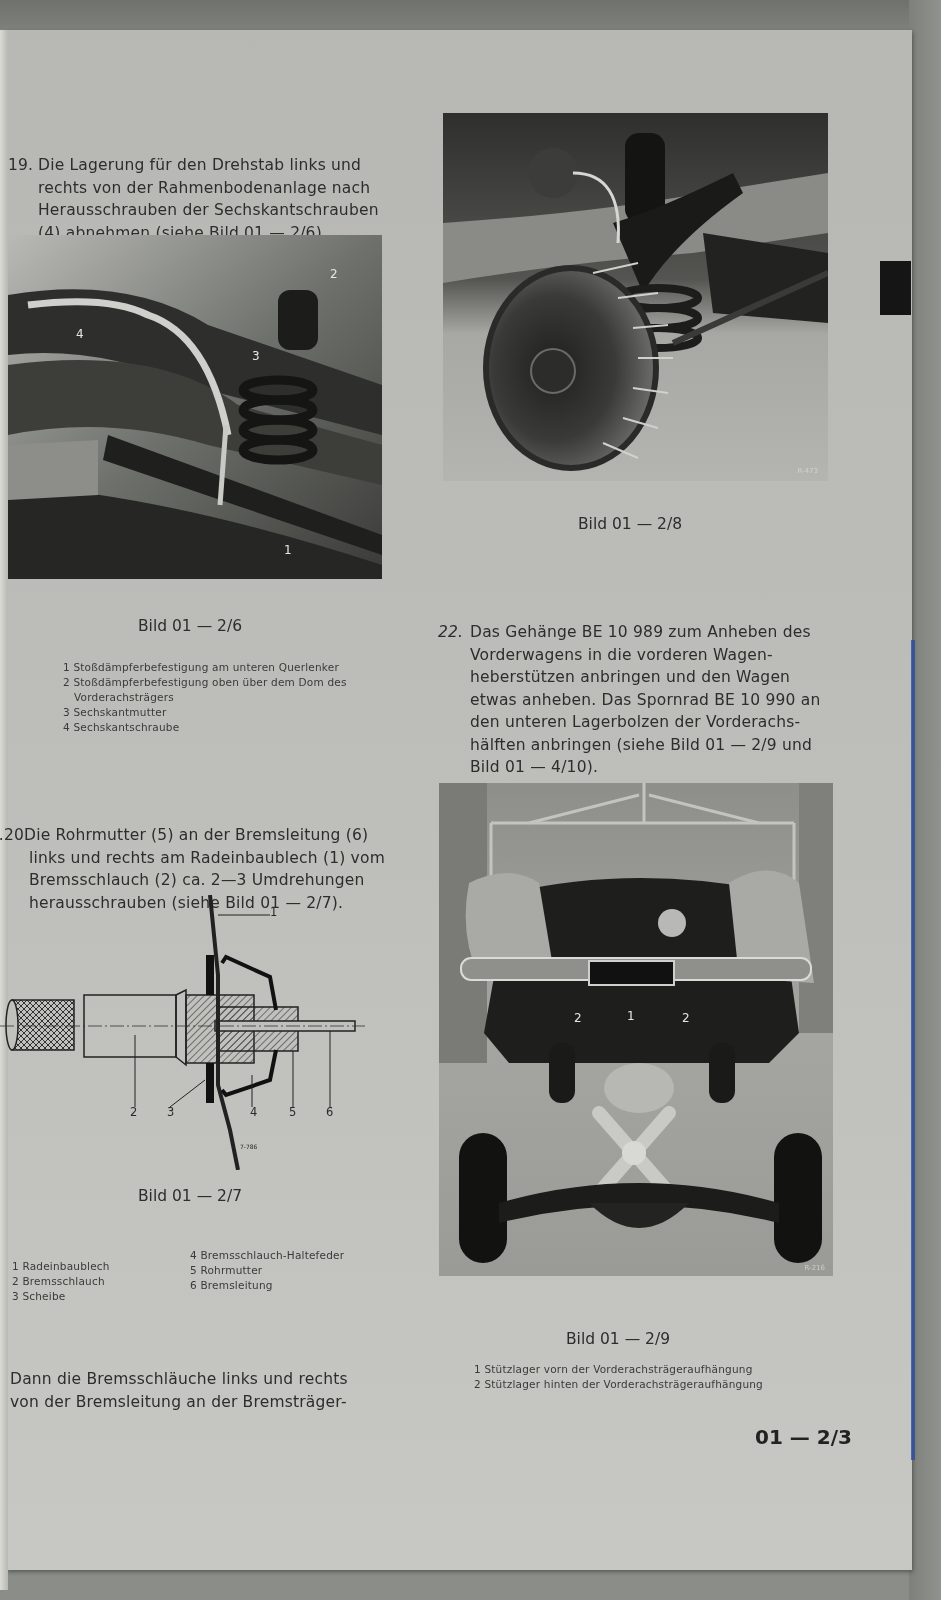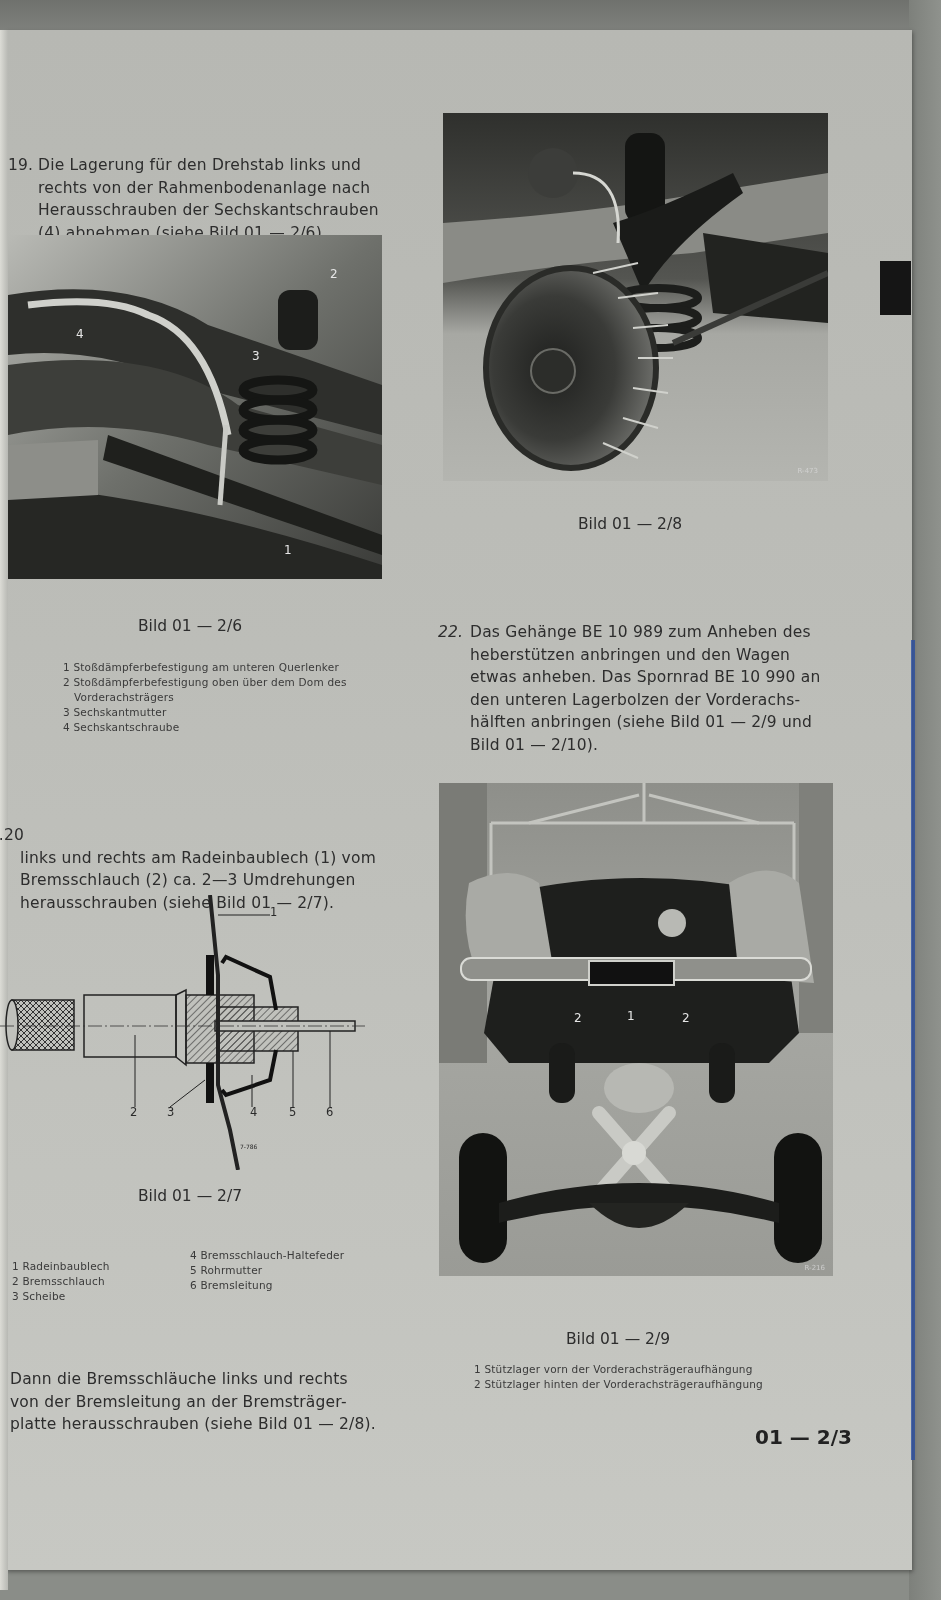--- a/index.html
+++ b/index.html
@@ -129,22 +129,23 @@
   <div class="item">1 Stoßdämpferbefestigung am unteren Querlenker</div>
   <div class="item">2 Stoßdämpferbefestigung oben über dem Dom des</div>
   <div class="item indent">Vorderachsträgers</div>
   <div class="item">3 Sechskantmutter</div>
   <div class="item">4 Sechskantschraube</div>
 </div>
 
 <div class="text" style="left:0px; top:776px; width:390px;">
   <div style="display:flex;">
     <span style="width:24px; overflow:hidden; direction:rtl;">20.</span>
-  </div>
-  <div style="padding-left:20px;">
+    <div style="white-space:nowrap;">Die Rohrmutter (5) an der Bremsleitung (6)</div>
+  </div>
+  <div style="padding-left:29px;">
     <div style="white-space:nowrap;">links und rechts am Radeinbaublech (1) vom</div>
     <div style="white-space:nowrap;">Bremsschlauch (2) ca. 2—3 Umdrehungen</div>
     <div style="white-space:nowrap;">herausschrauben (siehe Bild 01 — 2/7).</div>
   </div>
 </div>
 
 <div style="position:absolute; left:0; top:895px; width:380px; height:275px;">
   <svg viewBox="0 0 380 275" width="380" height="275">
     <defs>
       <pattern id="hatch" width="5" height="5" patternUnits="userSpaceOnUse" patternTransform="rotate(45)">
@@ -197,21 +198,20 @@
 </div>
 <div class="legend" style="left:190px; top:1236px;margin-top:12px;">
   <div class="item">4 Bremsschlauch-Haltefeder</div>
   <div class="item">5 Rohrmutter</div>
   <div class="item">6 Bremsleitung</div>
 </div>
 
 <div class="text" style="left:10px; top:1320px; width:380px;">
   <div style="white-space:nowrap;">Dann die Bremsschläuche links und rechts</div>
   <div style="white-space:nowrap;">von der Bremsleitung an der Bremsträger-</div>
-  <div style="white-space:nowrap;">platte herausschrauben (siehe Bild 01 — 2/8).</div>
 </div>
 
 <div class="photo" style="left:443px; top:113px; width:385px; height:368px;">
   <svg viewBox="0 0 385 368" preserveAspectRatio="none">
     <defs>
       <linearGradient id="g28" x1="0" y1="0" x2="0" y2="1">
         <stop offset="0" stop-color="#2f302d"></stop>
         <stop offset="0.45" stop-color="#545551"></stop>
         <stop offset="0.6" stop-color="#a7a8a3"></stop>
         <stop offset="1" stop-color="#b4b5b0"></stop>
@@ -253,25 +253,26 @@
 <div class="tab-marker"></div>
 
 <div class="caption" style="left:540px; top:515px; width:180px;">Bild 01 — 2/8</div>
 
 <div class="text" style="left:438px; top:573px; width:400px;">
   <div style="display:flex;">
     <span style="width:32px;font-style:italic;">22.</span>
     <div style="white-space:nowrap;">Das Gehänge BE 10 989 zum Anheben des</div>
   </div>
   <div style="padding-left:32px;">
+    <div style="white-space:nowrap;">Vorderwagens in die vorderen Wagen-</div>
     <div style="white-space:nowrap;">heberstützen anbringen und den Wagen</div>
     <div style="white-space:nowrap;">etwas anheben. Das Spornrad BE 10 990 an</div>
     <div style="white-space:nowrap;">den unteren Lagerbolzen der Vorderachs-</div>
     <div style="white-space:nowrap;">hälften anbringen (siehe Bild 01 — 2/9 und</div>
-    <div style="white-space:nowrap;">Bild 01 — 2/10).</div>
+    <div style="white-space:nowrap;">Bild 01 — 4/10).</div>
   </div>
 </div>
 
 <div class="photo" style="left:439px; top:783px; width:394px; height:493px;">
   <svg viewBox="0 0 394 493" preserveAspectRatio="none">
     <defs>
       <linearGradient id="g29" x1="0" y1="0" x2="0" y2="1">
         <stop offset="0" stop-color="#8e8f8a"></stop>
         <stop offset="0.5" stop-color="#a5a6a1"></stop>
         <stop offset="1" stop-color="#9a9b96"></stop>

